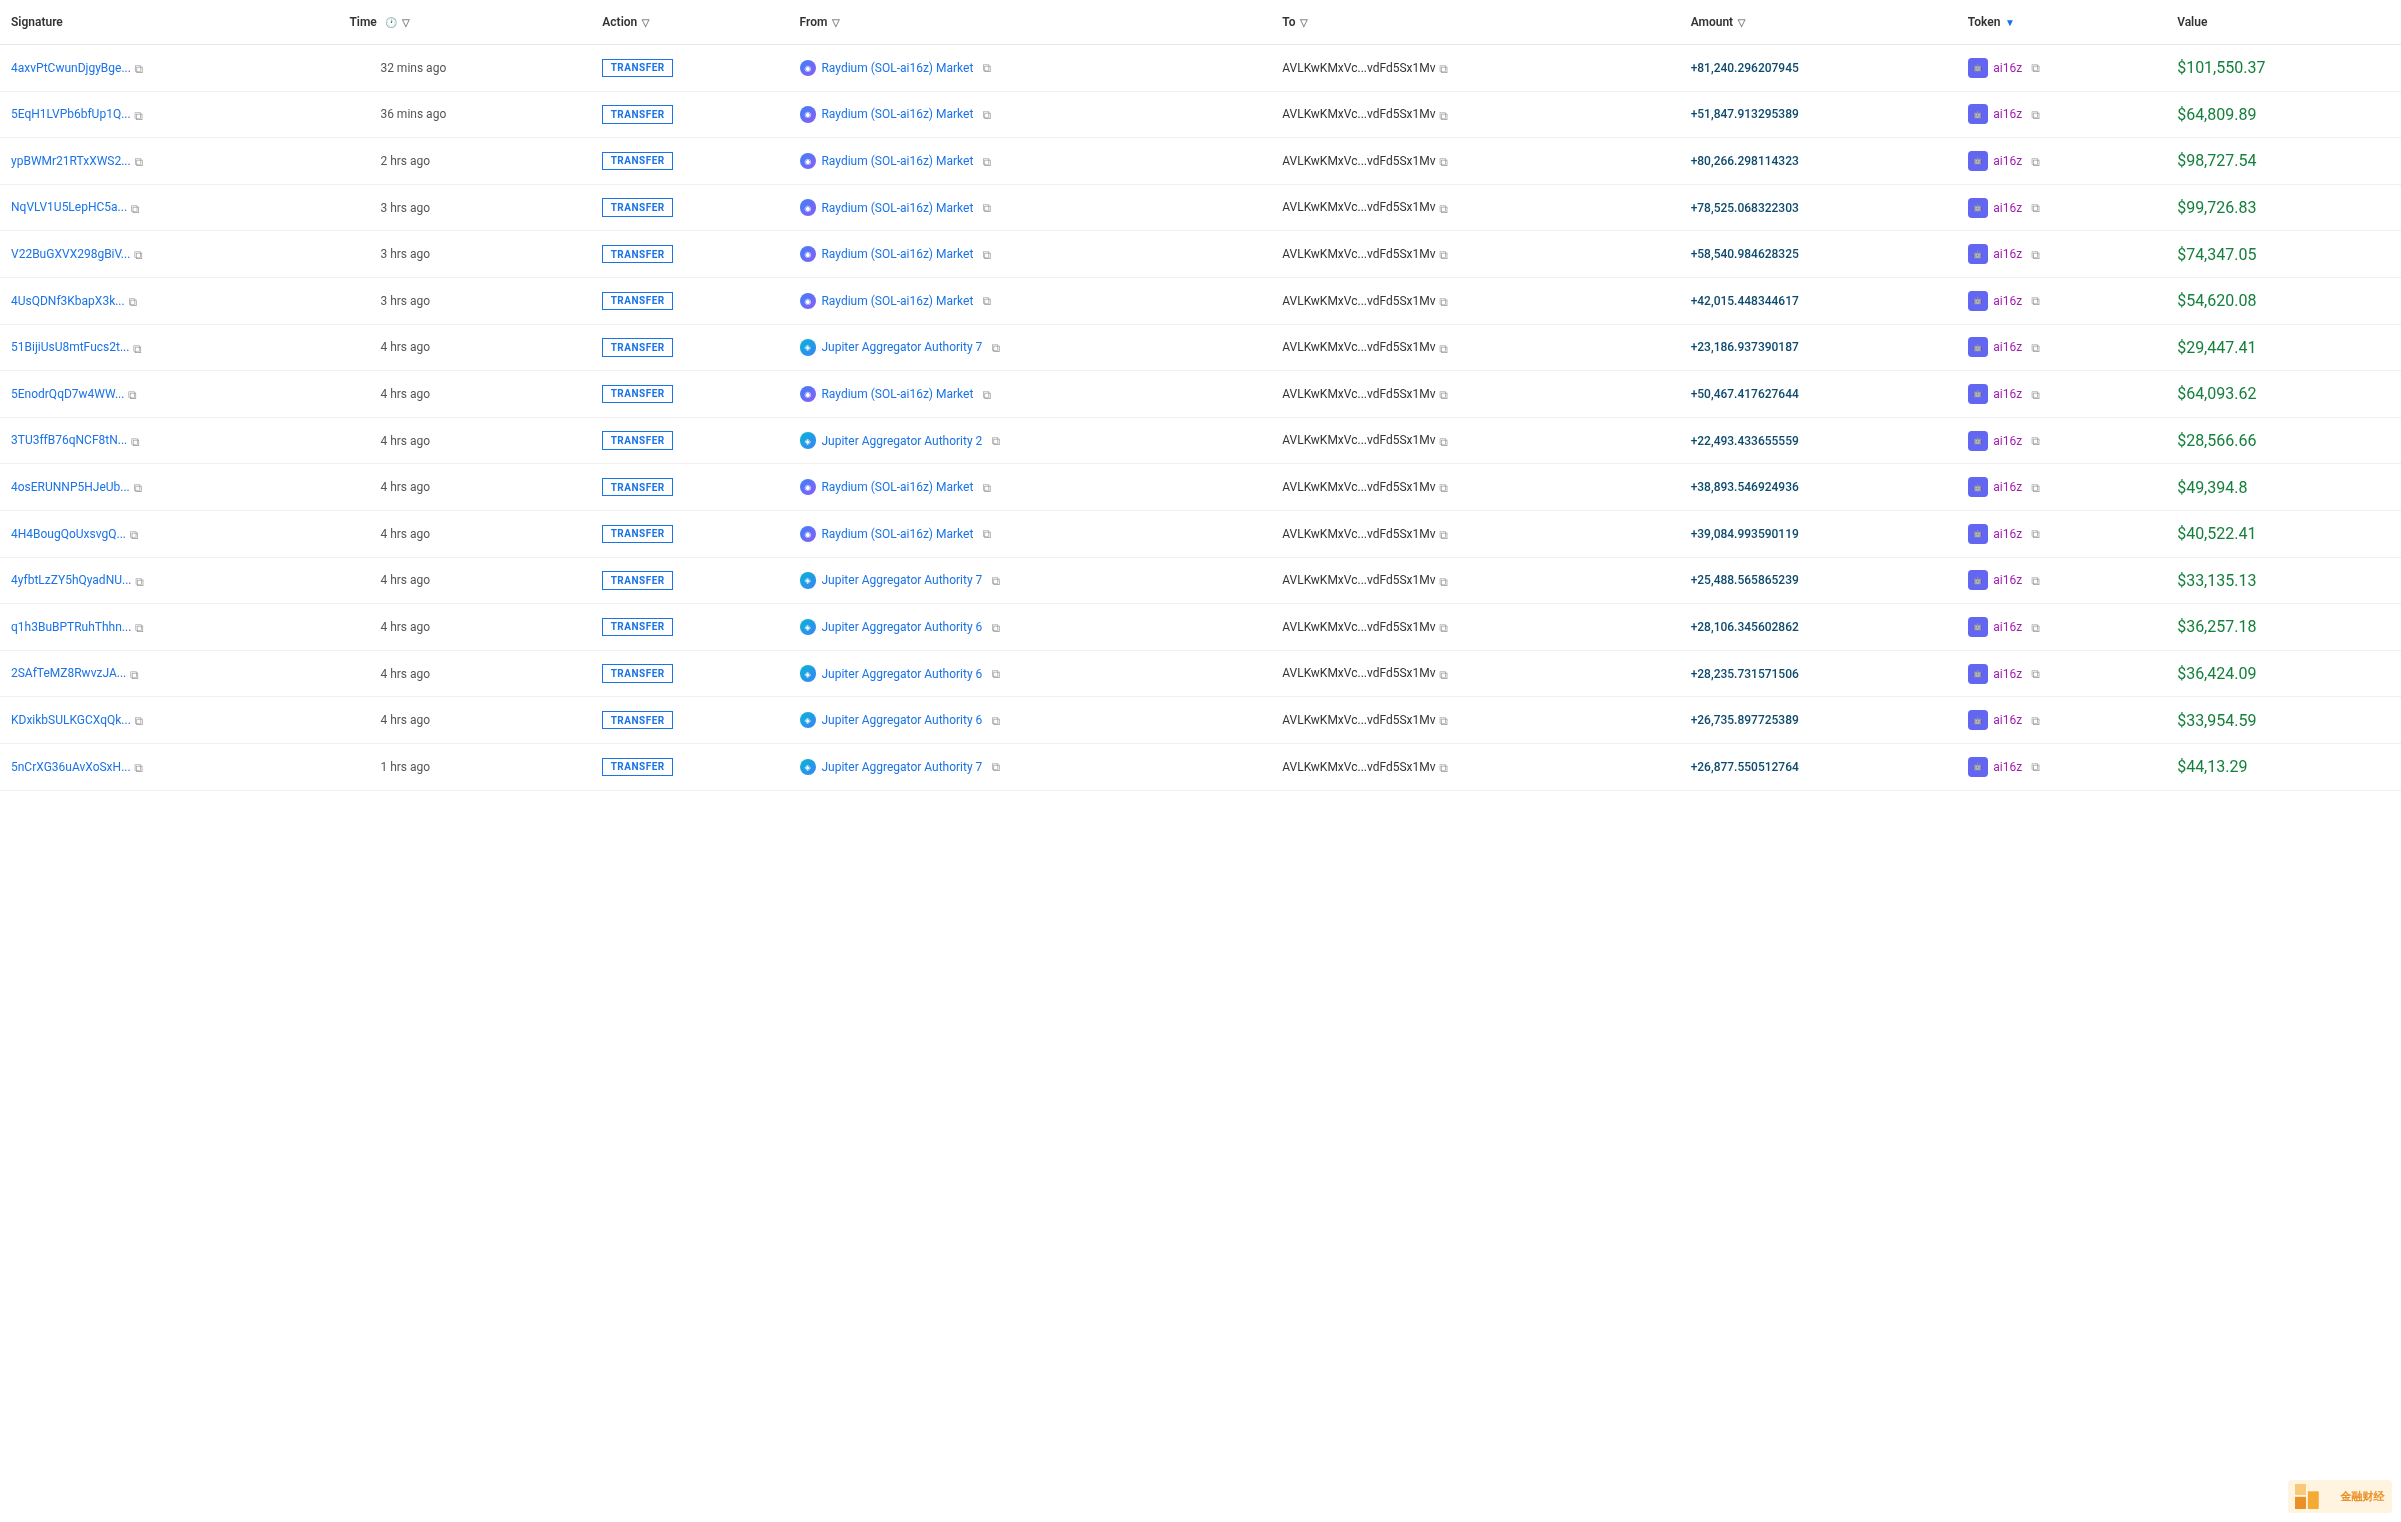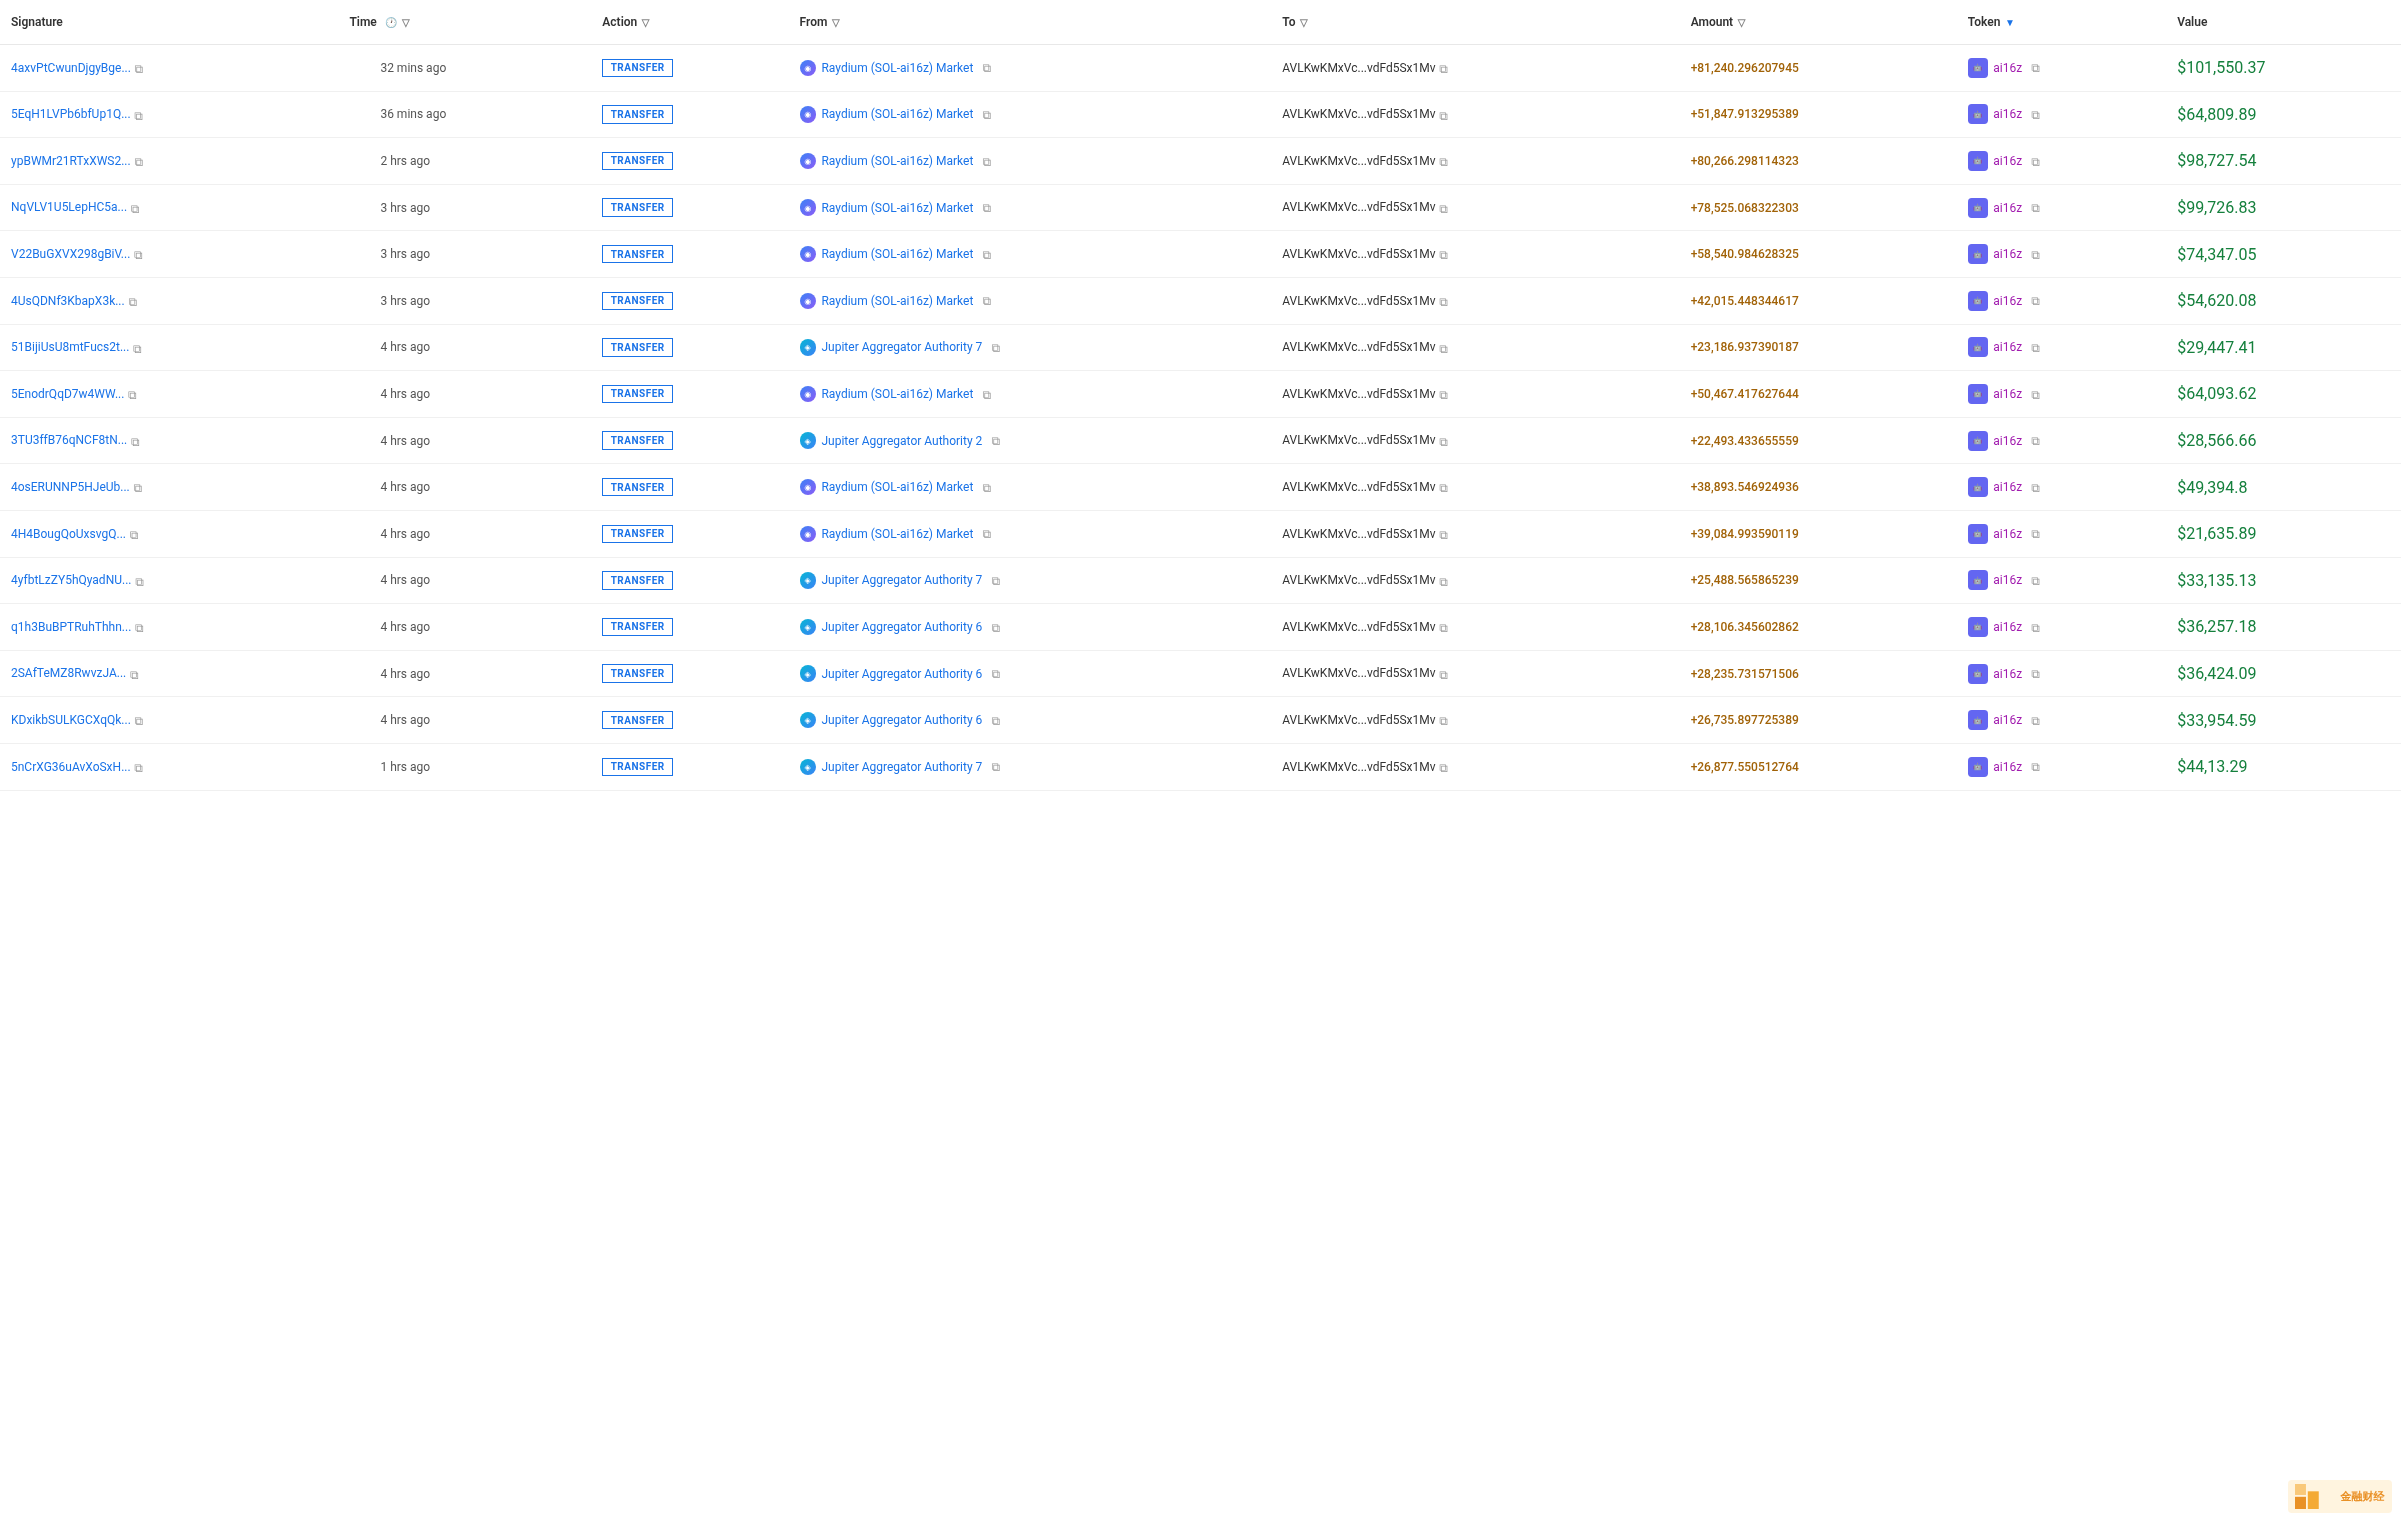--- a/index.html
+++ b/index.html
@@ -76,21 +76,21 @@
       display: flex;
       align-items: center;
       gap: 5.5px;
       color: #1a73e8;
     }
     .to-cell {
       color: #333;
       font-size: 12px;
     }
     .amount-positive {
-      color: #a16207;
+      color: #0c4a6e;
       font-weight: 500;
       font-size: 12px;
     }
     .token-cell {
       display: flex;
       align-items: center;
       gap: 5.5px;
     }
     .token-label {
       color: #a21caf;
@@ -464,21 +464,21 @@
           </td>
           <td><span class="to-cell">AVLKwKMxVc...vdFd5Sx1Mv</span><span class="copy-icon">⧉</span></td>
           <td><span class="amount-positive">+39,084.993590119</span></td>
           <td>
             <div class="token-cell">
               <span class="ai16z-avatar">🤖</span>
               <a class="sig-link token-label" href="#">ai16z</a>
               <span class="copy-icon">⧉</span>
             </div>
           </td>
-          <td><span class="value-text">$21,635.89</span></td>
+          <td><span class="value-text">$40,522.41</span></td>
         </tr>
         <tr>
           <td><a class="sig-link" href="#">4yfbtLzZY5hQyadNU...</a><span class="copy-icon">⧉</span></td>
           <td><span class="time-text">4 hrs ago</span></td>
           <td><span class="transfer-badge">TRANSFER</span></td>
           <td>
             <div class="from-cell">
               <span class="jupiter-icon">◈</span>
               <a class="sig-link" href="#">Jupiter Aggregator Authority 7</a>
               <span class="copy-icon">⧉</span>

